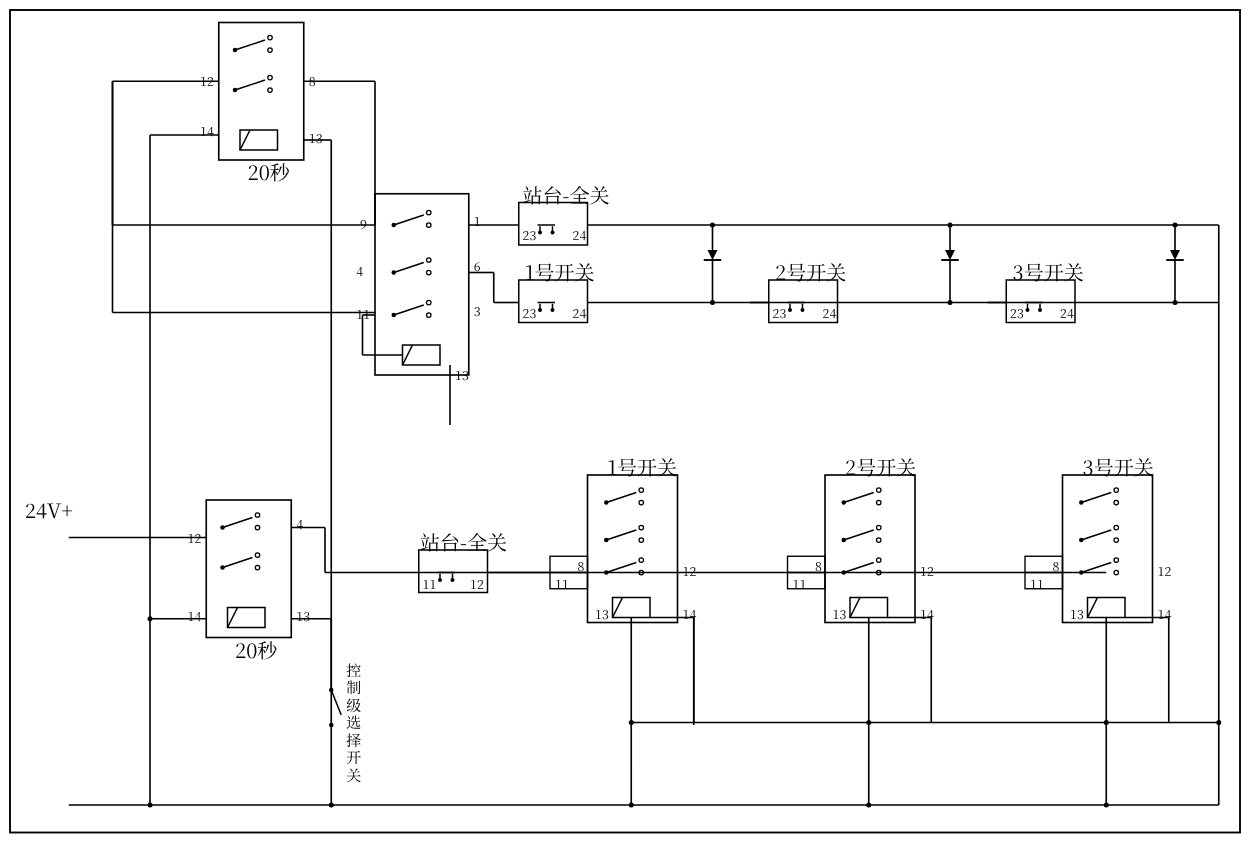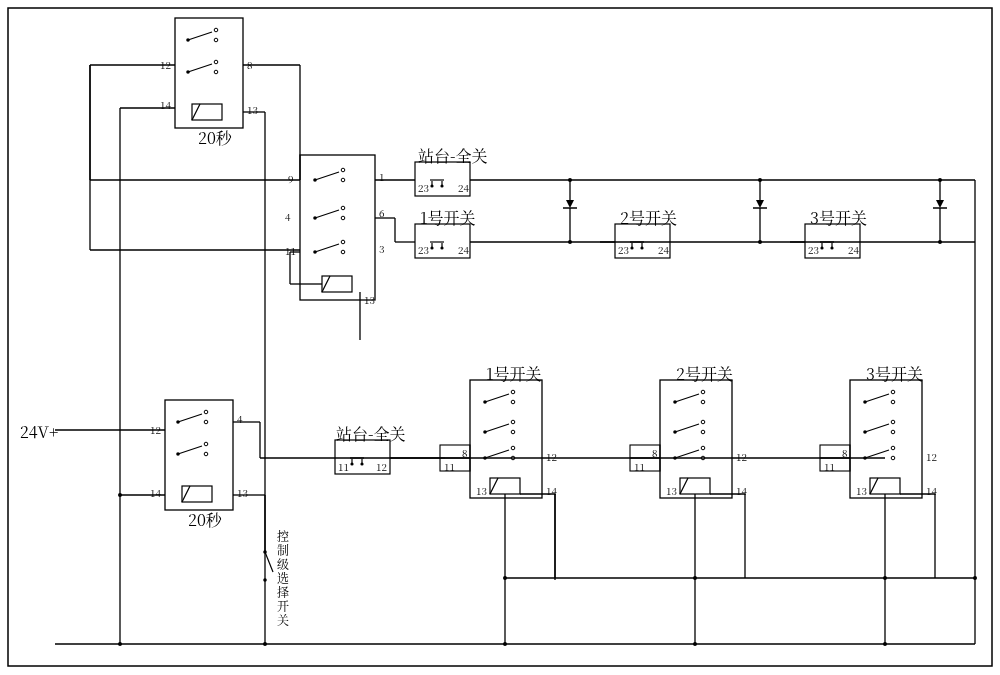--- a/index.html
+++ b/index.html
@@ -237,21 +237,21 @@
   <circle cx="695" cy="644" r="2" fill="#000"></circle>
   <circle cx="885" cy="644" r="2" fill="#000"></circle>
   <circle cx="505" cy="578" r="2" fill="#000"></circle>
   <circle cx="695" cy="578" r="2" fill="#000"></circle>
   <circle cx="885" cy="578" r="2" fill="#000"></circle>
   <circle cx="975" cy="578" r="2" fill="#000"></circle>
   <circle cx="120" cy="495" r="2" fill="#000"></circle>
   <circle cx="120" cy="644" r="2" fill="#000"></circle>
 </svg>
 
-<span class="lbl" style="left:20px; top:424px;">24V+</span>
+<span class="lbl" style="left:20px; top:400px;">24V+</span>
 <span class="lbl" style="left:20px; top:674px;margin-top:10px;">24V-</span>
 
 <span class="lbl" style="left:198px; top:130px;">20秒</span>
 <span class="lbl" style="left:188px; top:512px;">20秒</span>
 
 <span class="lbl" style="left:418px; top:148px;">站台-全关</span>
 <span class="lbl" style="left:420px; top:210px;">1号开关</span>
 <span class="lbl" style="left:620px; top:210px;">2号开关</span>
 <span class="lbl" style="left:810px; top:210px;">3号开关</span>
 

